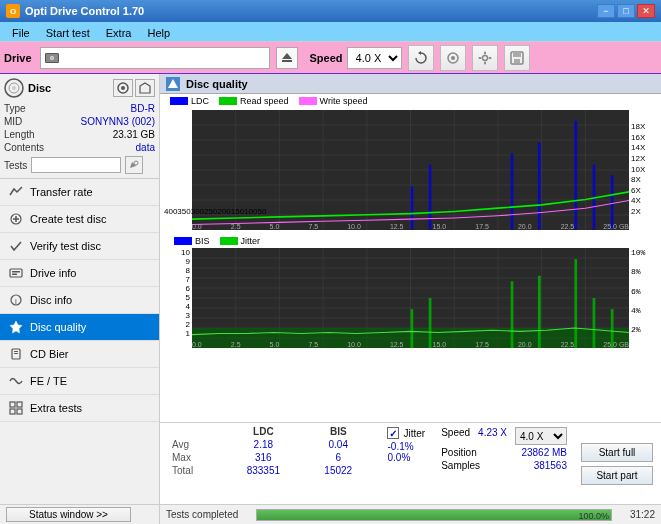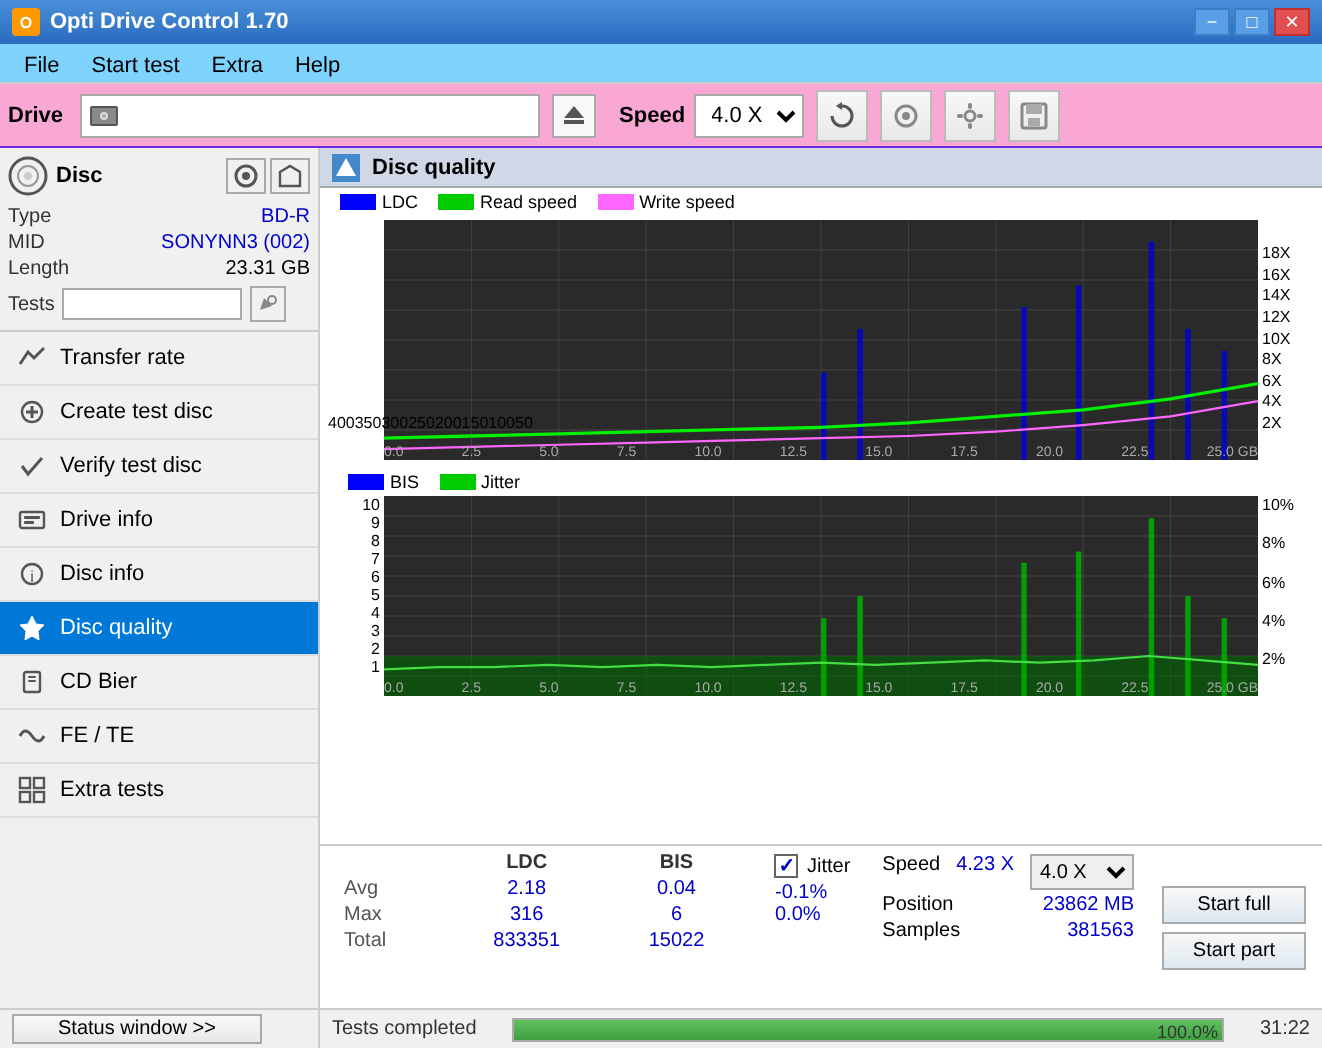--- a/index.html
+++ b/index.html
@@ -377,20 +377,24 @@
         <span class="disc-info-value">BD-R</span>
       </div>
       <div class="disc-info-row">
         <span class="disc-info-label">MID</span>
         <span class="disc-info-value">SONYNN3 (002)</span>
       </div>
       <div class="disc-info-row">
         <span class="disc-info-label">Length</span>
         <span class="disc-info-value black">23.31 GB</span>
       </div>
+      <div class="disc-info-row">
+        <span class="disc-info-label">Contents</span>
+        <span class="disc-info-value">data</span>
+      </div>
       <div class="label-row">
         <span class="disc-info-label">Tests</span>
         <input class="label-input" type="text" value="" style="">
         <div class="label-btn">
           <svg width="12" height="12" viewBox="0 0 12 12">
               <path d="M2,9 L4,3 L8,7 Z" fill="#888"></path>
               <circle cx="8" cy="4" r="2" fill="none" stroke="#888" stroke-width="1"></circle>
             </svg>
         </div>
       </div>
@@ -648,21 +652,21 @@
           <span>8</span>
           <span>7</span>
           <span>6</span>
           <span>5</span>
           <span>4</span>
           <span>3</span>
           <span>2</span>
           <span>1</span>
         </div>
 
-        <div style="position:absolute;right:0;top:0;bottom:14px;width:28px;display:flex;flex-direction:column;justify-content:space-between;align-items:flex-start;font-size:8px;padding-left:2px;">
+        <div style="position:absolute;right:0;top:0;bottom:14px;width:28px;display:flex;flex-direction:column;justify-content:space-between;align-items:flex-start;font-size:8px;padding-left:2px;font-family:Liberation Mono, monospace;">
           <span>10%</span>
           <span>8%</span>
           <span>6%</span>
           <span>4%</span>
           <span>2%</span>
         </div>
 
         <div style="position:absolute;bottom:0;left:28px;right:28px;display:flex;justify-content:space-between;font-size:7px;color:#aaa;">
           <span>0.0</span>
           <span>2.5</span>

